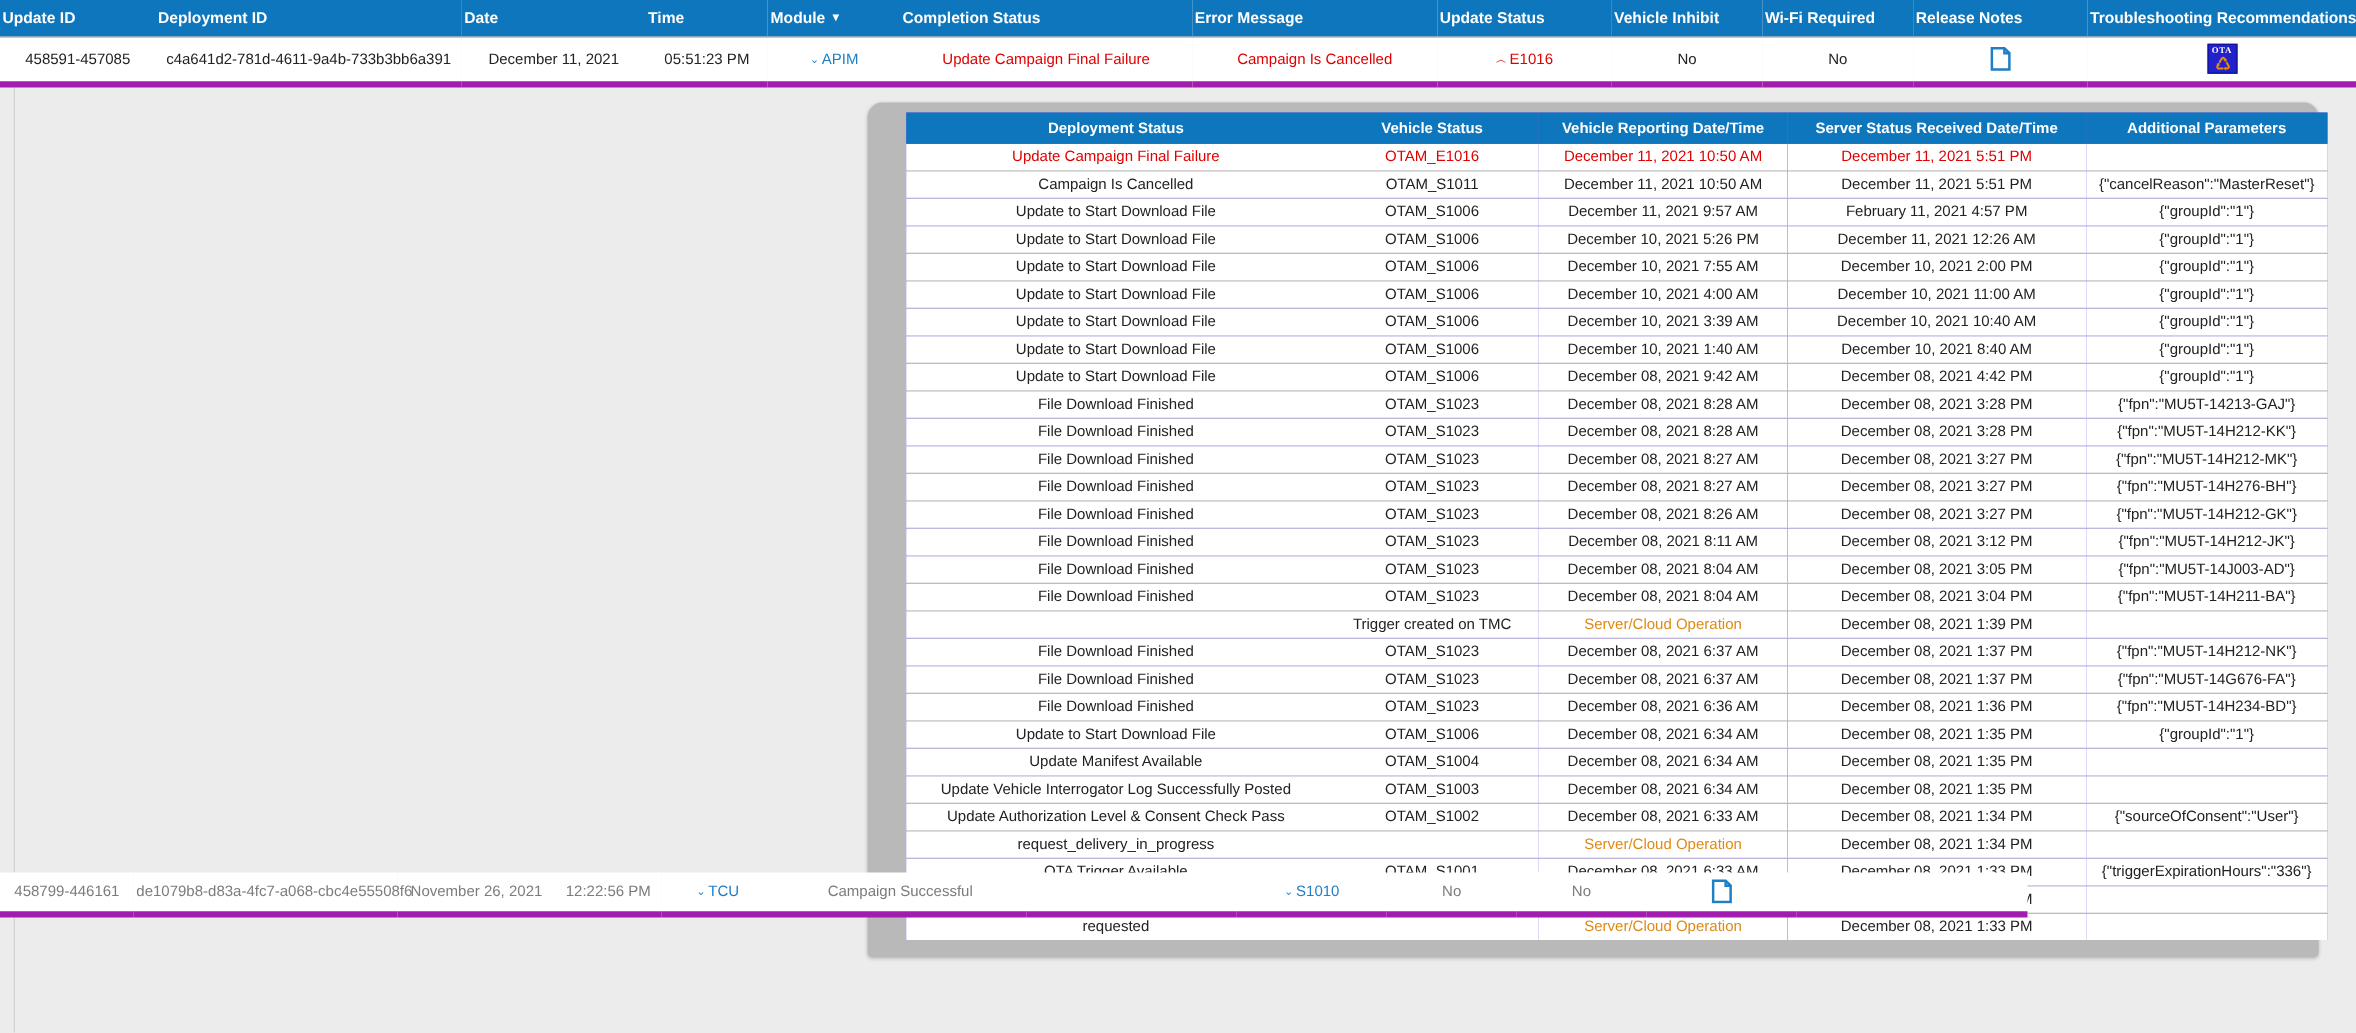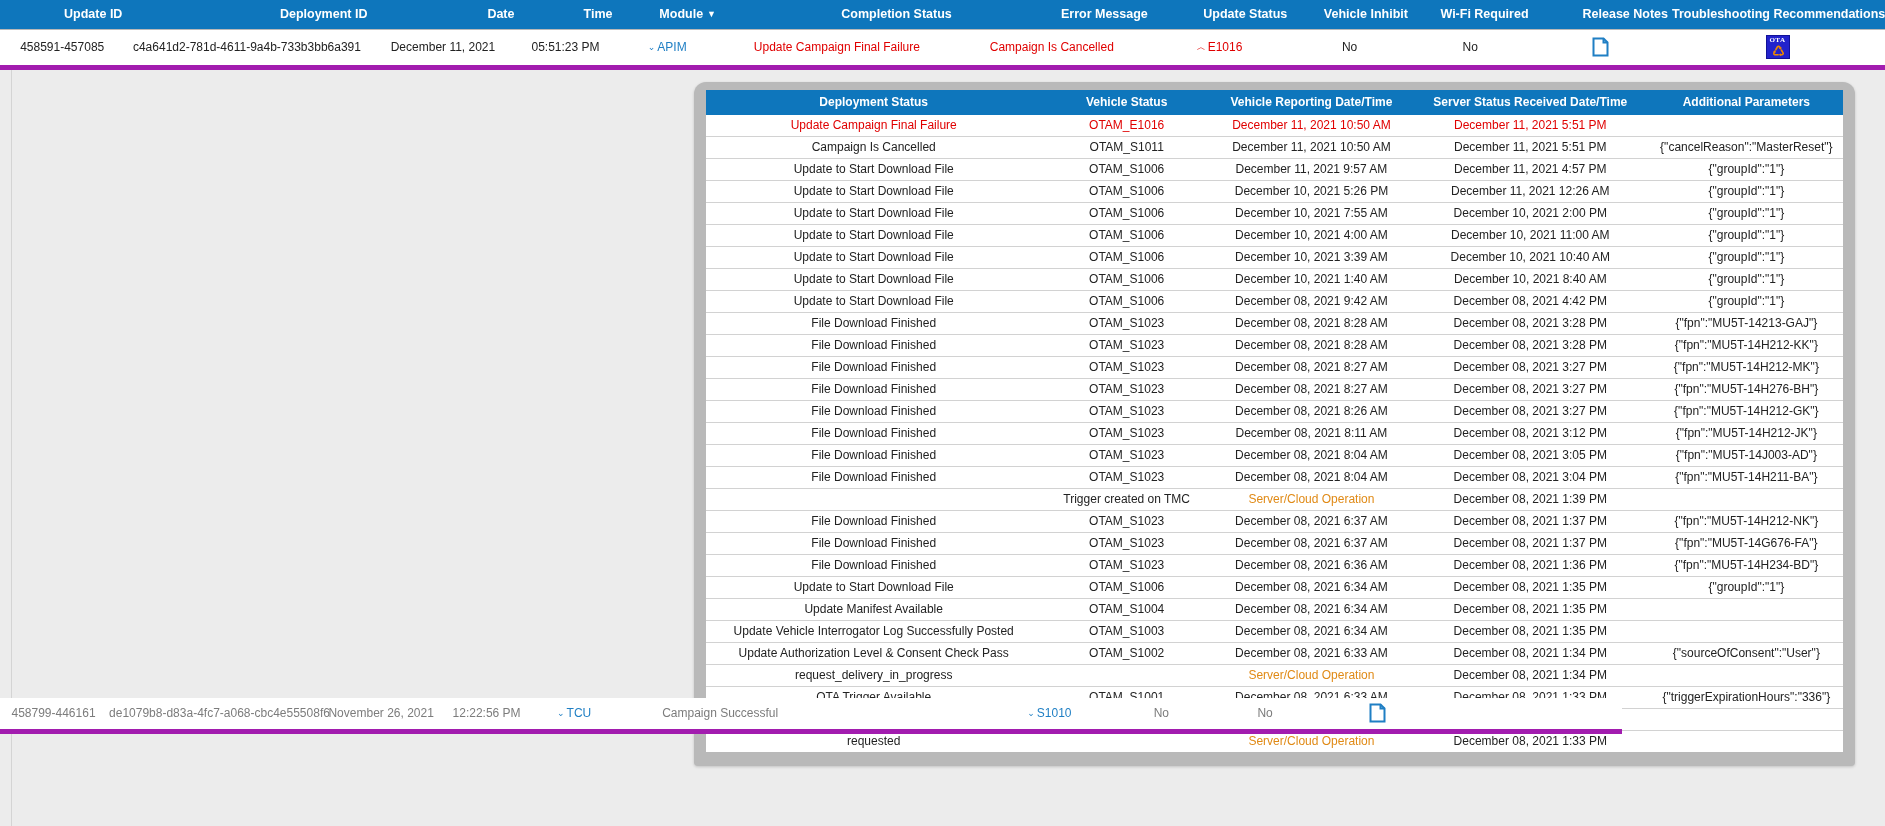--- a/index.html
+++ b/index.html
@@ -17,21 +17,21 @@
   
   #outer-wrap { position:absolute; left:0; top:0; width:1885px; }
   table.grid { border-collapse:collapse; width:100%; table-layout:fixed; }
 
   .outer-head th {
     background:#0e76bc;
     color:#ffffff;
     font-weight:bold;
     font-size:12.5px;
     padding:7px 2px 8px 2px;
-    text-align:right;
+    text-align:left;
     white-space:nowrap;
     border:none;
     vertical-align:middle;
   }
   .outer-head tr { border-bottom:1px solid #b8b8b8; }
 
   .outer-row td {
     background:#ffffff;
     text-align:center;
     padding:5px 2px 6px 2px;
@@ -83,21 +83,21 @@
     padding:8px 12px 14px 12px;
     box-shadow:0 1px 3px rgba(0,0,0,.18);
   }
   #detail-title {
     text-align:center;
     font-weight:bold;
     font-size:14.5px;
     color:#1a1a1a;
     padding:6px 0 9px 0;
   }
-  table.inner { border-collapse:collapse; width:100%; table-layout:fixed; background:#8b5cf6; }
+  table.inner { border-collapse:collapse; width:100%; table-layout:fixed; background:#8b5cf6;margin-left:19px; }
   .inner thead th {
     background:#0e76bc; color:#fff; font-weight:bold;
     font-size:12px; padding:5px 2px 6px 2px; text-align:center;
     white-space:nowrap;
   }
   .inner tbody td {
     background:#fff; text-align:center;
     font-size:12px; padding:3px 3px 4px 3px;
     border-bottom:1px solid #d2d2d2;
     white-space:nowrap; overflow:hidden; text-overflow:ellipsis;
@@ -221,21 +221,21 @@
           <td>Campaign Is Cancelled</td>
           <td>OTAM_S1011</td>
           <td>December 11, 2021 10:50 AM</td>
           <td>December 11, 2021 5:51 PM</td>
           <td>{"cancelReason":"MasterReset"}</td>
         </tr>
         <tr>
           <td>Update to Start Download File</td>
           <td>OTAM_S1006</td>
           <td>December 11, 2021 9:57 AM</td>
-          <td>December 11, 2021 4:57 PM</td>
+          <td>February 11, 2021 4:57 PM</td>
           <td>{"groupId":"1"}</td>
         </tr>
         <tr>
           <td>Update to Start Download File</td>
           <td>OTAM_S1006</td>
           <td>December 10, 2021 5:26 PM</td>
           <td>December 11, 2021 12:26 AM</td>
           <td>{"groupId":"1"}</td>
         </tr>
         <tr>

